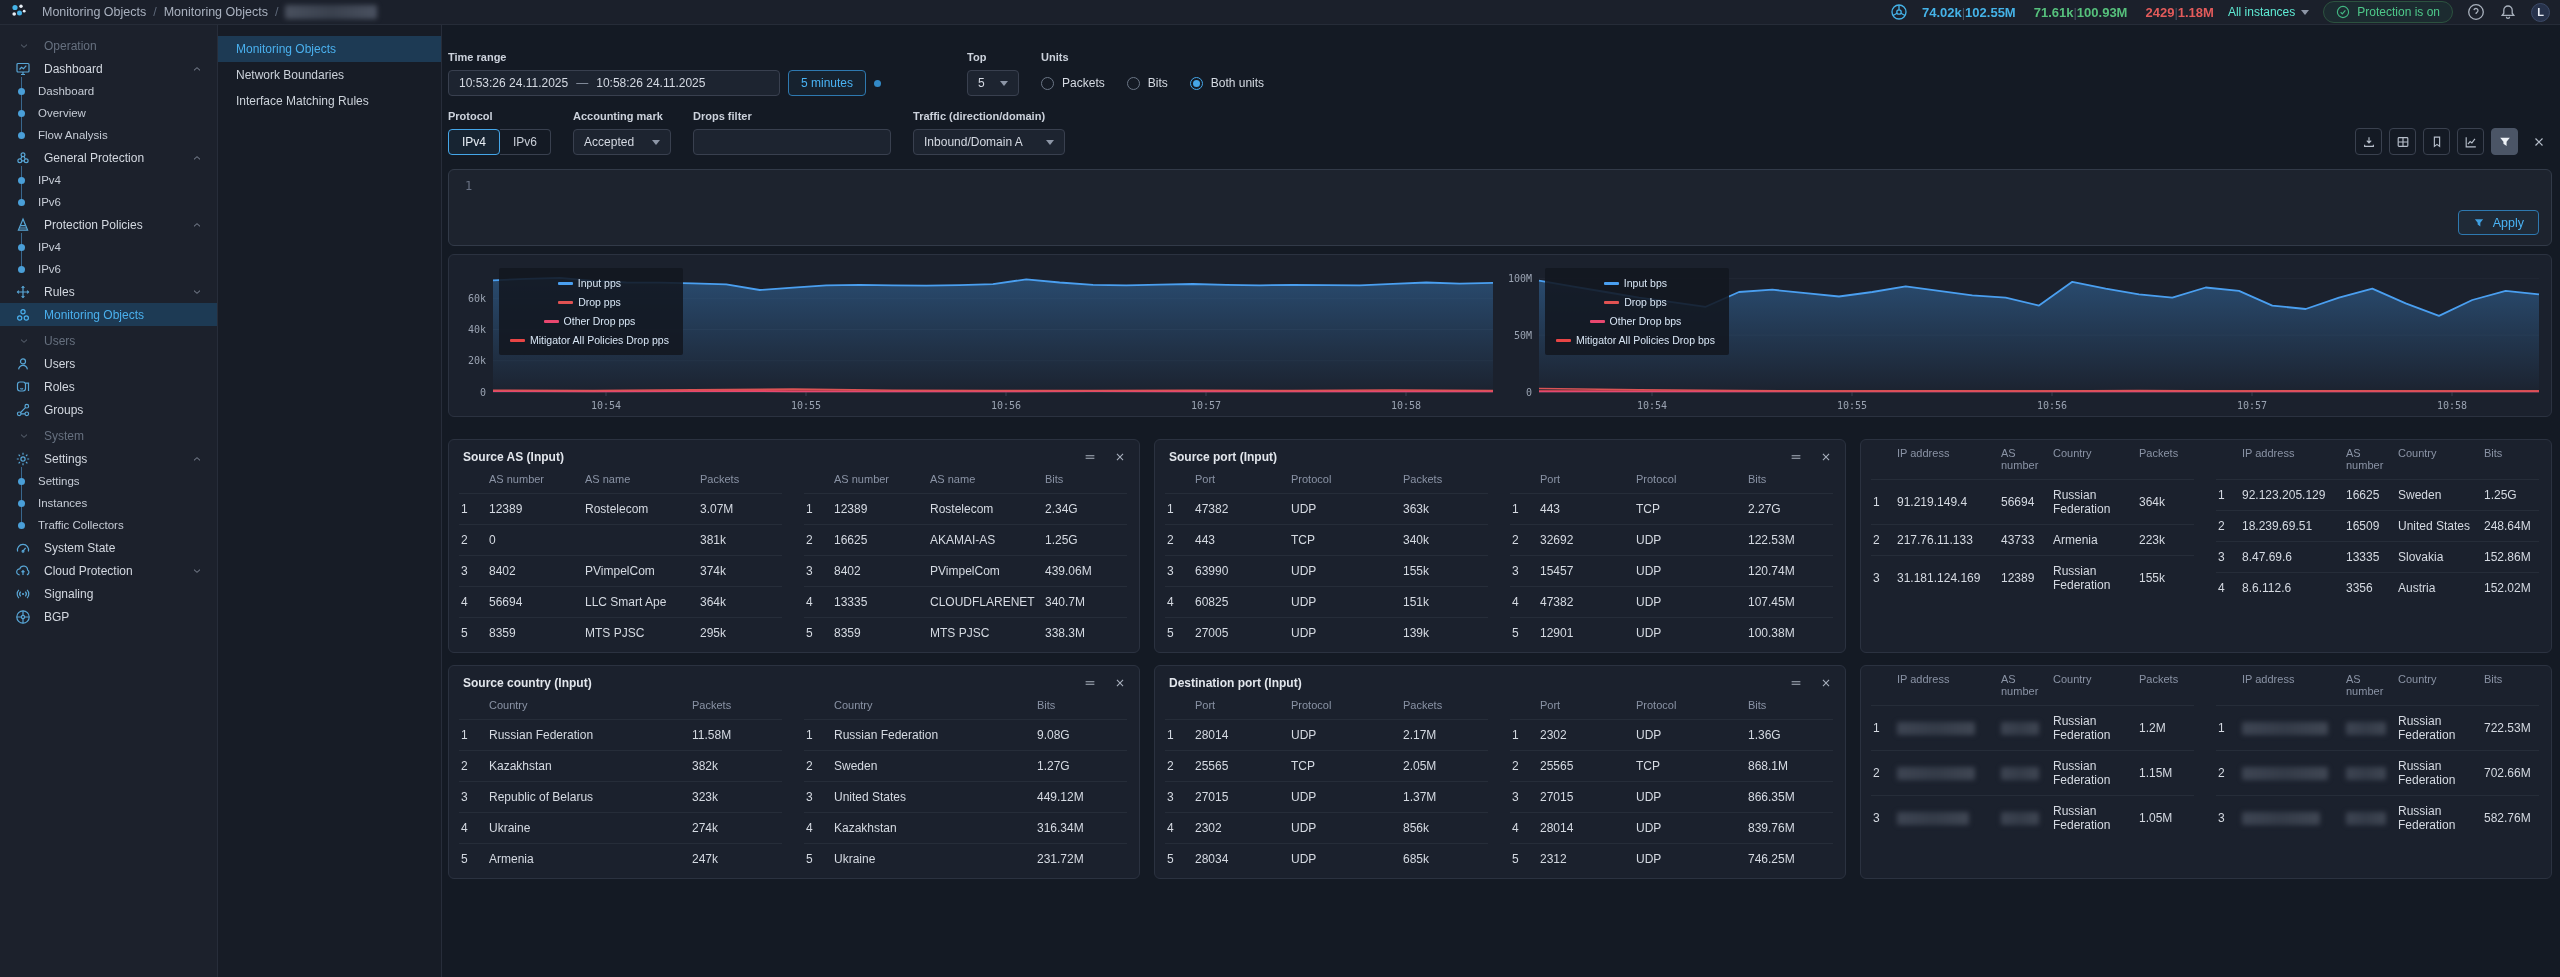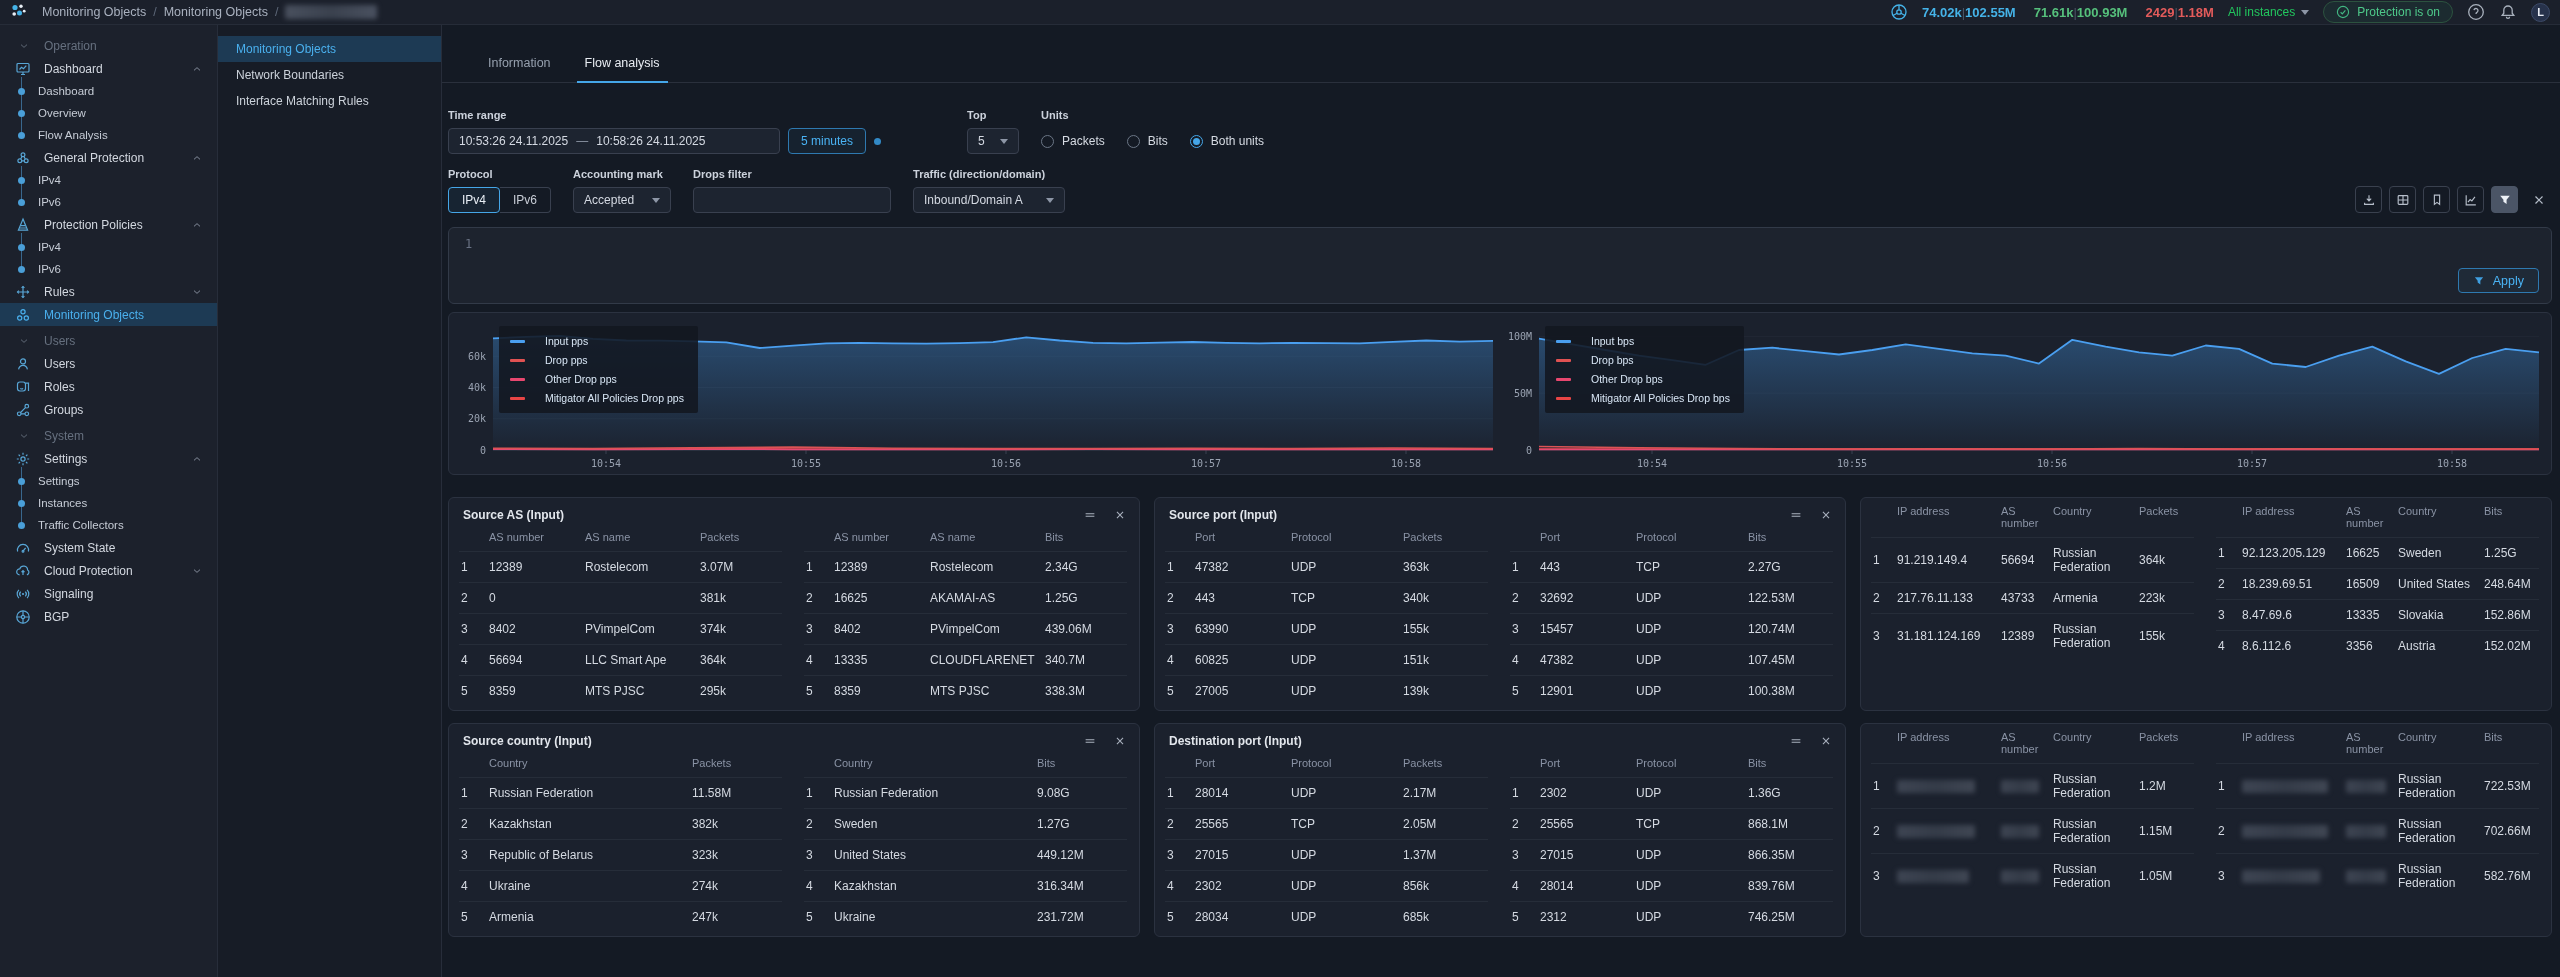--- a/index.html
+++ b/index.html
@@ -13,21 +13,21 @@
   .tb-left { display:flex; align-items:center; gap:12px; }
   .logo svg { display:block; }
   .breadcrumb { display:flex; align-items:center; gap:7px; color:#a9b1bf; font-size:12.5px; }
   .breadcrumb .sep { color:#5d6778; }
   .redact { display:inline-block; background:linear-gradient(90deg,#49505e,#3a414e,#4a5160); border-radius:2px; filter:blur(2.5px); vertical-align:middle; }
   .tb-right { display:flex; align-items:center; gap:14px; }
   .icon-btn { display:inline-flex; align-items:center; color:#a9b1bd; cursor:pointer; }
   .stats { display:flex; align-items:center; gap:18px; font-weight:700; font-size:13px; }
   .stat { display:flex; align-items:center; }
   .stat .bar { color:#4a5466; font-weight:400; }
-  .instances { display:flex; align-items:center; gap:6px; color:#22c55e; cursor:pointer; }
+  .instances { display:flex; align-items:center; gap:6px; color:#5eead4; cursor:pointer; }
   .caret { width:0;height:0;border-left:4px solid transparent;border-right:4px solid transparent;border-top:5px solid #8d96a6; display:inline-block;}
   .prot-pill { display:flex; align-items:center; gap:7px; background:rgba(44,150,94,0.10);
     border:1px solid #2c523f; color:#4ec98a; border-radius:12px; padding:3px 12px; font-size:12px; }
   .avatar { width:19px;height:19px;border-radius:50%;background:#27324b;border:1px solid #3c4a68;
     display:flex;align-items:center;justify-content:center;color:#e8ecf4;font-size:11px;font-weight:700;}
 
   .cols { flex:1; display:flex; min-height:0; }
 
   
   .sidebar { width:218px; flex:0 0 218px; background:#1c212c; border-right:1px solid #272d3a; padding-top:6px; overflow:hidden;}
@@ -102,21 +102,21 @@
   .ptitle { font-weight:700; font-size:12px; color:#e2e6ec; }
   .phead .info { color:#8d96a6; display:inline-flex; }
   .phead-icons { margin-left:auto; display:flex; align-items:center; gap:16px; color:#aab2bf; }
   .phead-icons span { cursor:pointer; display:inline-flex; }
 
   .traffic { margin-bottom:22px; }
   .charts { display:flex; padding:4px 6px 2px 4px; }
   .chart { flex:1; position:relative; height:155px; }
   .legend { position:absolute; left:46px; top:9px; background:rgba(18,23,32,0.88); border-radius:2px;
     padding:9px 14px 9px 11px; display:flex; flex-direction:column; gap:7px; z-index:2;}
-  .legend .li { display:flex; align-items:center; gap:20px; font-size:10.5px; color:#d8e6f5; cursor:pointer;}
+  .legend .li { display:flex; align-items:center; gap:5px; font-size:10.5px; color:#d8e6f5; cursor:pointer;justify-content:center;}
   .legend .sw { width:15px; height:3px; border-radius:1px; }
 
   
   .tgrid { display:grid; grid-template-columns:repeat(3,1fr); gap:12px 14px; }
   .tpanel .phead { height:26px; padding-top:7px; }
   .tbody2 { display:flex; gap:22px; padding:0 12px 4px 10px; }
   .subtable { flex:1; min-width:0; }
   table { width:100%; border-collapse:collapse; table-layout:fixed; }
   th { text-align:left; color:#8a93a5; font-weight:400; font-size:11px; padding:7px 6px 8px 6px; vertical-align:top;}
   td { padding:8px 6px; color:#d5dae2; font-size:12px; vertical-align:middle; }
@@ -409,24 +409,20 @@
           <span>BGP</span>
         </div>
       </aside>
     <aside class="subsidebar" id="subsidebar">
         <div class="sub2-item selected">Monitoring Objects</div>
         <div class="sub2-item">Network Boundaries</div>
         <div class="sub2-item">Interface Matching Rules</div>
       </aside>
 
     <main class="main">
-      <div class="tabs" id="tabs">
-          <div class="tab">Information</div>
-          <div class="tab active">Flow analysis</div>
-        </div>
 
       <div class="content">
         <section class="filters">
           <div class="frow">
             <div class="fgroup">
               <div class="flabel">Time range</div>
               <div class="fcontrols">
                 <div class="input timeinput">
                   <span>10:53:26 24.11.2025</span>
                   <span class="dash">—</span>

